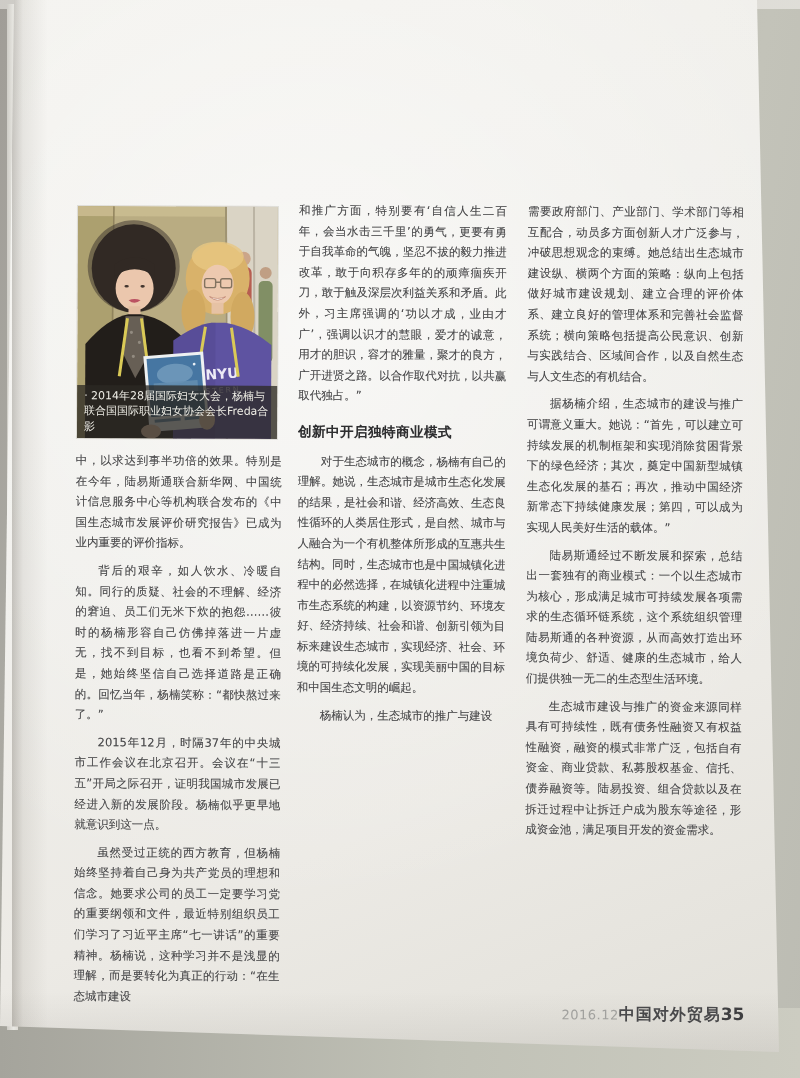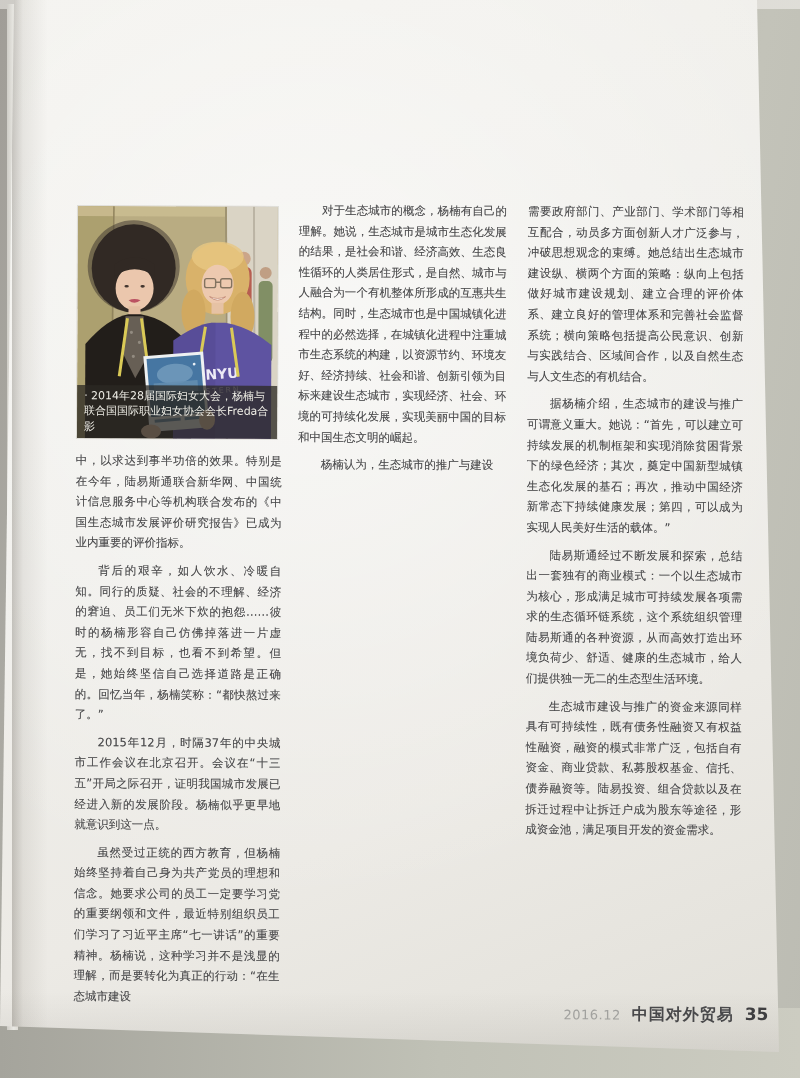--- a/index.html
+++ b/index.html
@@ -40,22 +40,22 @@
   .col{position:absolute;overflow:hidden;color:#4b4b4d;
     font-size:11.5px;line-height:20.6px;text-align:justify;
     text-shadow:0 0 .5px rgba(90,90,92,.45);}
   .col p{margin:0 0 7px;text-indent:2em;}
   .col p.noindent{text-indent:0;}
   .col h3{font-size:13.5px;font-weight:700;color:#2e2e30;margin:15px 0 9px;letter-spacing:.5px;}
   .col1{left:77px;top:450px;width:206px;height:574px;}
   .col2{left:299px;top:199px;width:208px;height:820px;}
   .col3{left:528px;top:199px;width:216px;height:820px;}
   
-  .footer{position:absolute;left:564px;top:1001px;width:208px;
-    display:flex;justify-content:flex-end;align-items:baseline;gap:11px;}
+  .footer{position:absolute;left:540px;top:1001px;width:208px;
+    display:flex;justify-content:flex-end;align-items:baseline;}
   .footer .issue{color:#a1a19e;font-size:13px;letter-spacing:.5px;}
   .footer .mag{color:#49494b;font-size:16px;font-weight:700;letter-spacing:1px;}
   .footer .num{color:#3f3f41;font-size:17px;font-weight:700;}
 </style>
 </head>
 <body>
 
 <div class="backdrop">
   <div class="top-sliver"></div>
   <div class="bottom-sheen"></div>
@@ -139,20 +139,22 @@
       </div>
 
       <div class="col col1">
         <p class="noindent">中，以求达到事半功倍的效果。特别是在今年，陆易斯通联合新华网、中国统计信息服务中心等机构联合发布的《中国生态城市发展评价研究报告》已成为业内重要的评价指标。</p>
         <p>背后的艰辛，如人饮水、冷暖自知。同行的质疑、社会的不理解、经济的窘迫、员工们无米下炊的抱怨……彼时的杨楠形容自己仿佛掉落进一片虚无，找不到目标，也看不到希望。但是，她始终坚信自己选择道路是正确的。回忆当年，杨楠笑称：“都快熬过来了。”</p>
         <p>2015年12月，时隔37年的中央城市工作会议在北京召开。会议在“十三五”开局之际召开，证明我国城市发展已经进入新的发展阶段。杨楠似乎更早地就意识到这一点。</p>
         <p>虽然受过正统的西方教育，但杨楠始终坚持着自己身为共产党员的理想和信念。她要求公司的员工一定要学习党的重要纲领和文件，最近特别组织员工们学习了习近平主席“七一讲话”的重要精神。杨楠说，这种学习并不是浅显的理解，而是要转化为真正的行动：“在生态城市建设</p>
       </div>
 
       <div class="col col2">
+        <p class="noindent">和推广方面，特别要有‘自信人生二百年，会当水击三千里’的勇气，更要有勇于自我革命的气魄，坚忍不拔的毅力推进改革，敢于向积存多年的的顽瘴痼疾开刀，敢于触及深层次利益关系和矛盾。此外，习主席强调的‘功以才成，业由才广’，强调以识才的慧眼，爱才的诚意，用才的胆识，容才的雅量，聚才的良方，广开进贤之路。以合作取代对抗，以共赢取代独占。”</p>
+        <h3>创新中开启独特商业模式</h3>
         <p>对于生态城市的概念，杨楠有自己的理解。她说，生态城市是城市生态化发展的结果，是社会和谐、经济高效、生态良性循环的人类居住形式，是自然、城市与人融合为一个有机整体所形成的互惠共生结构。同时，生态城市也是中国城镇化进程中的必然选择，在城镇化进程中注重城市生态系统的构建，以资源节约、环境友好、经济持续、社会和谐、创新引领为目标来建设生态城市，实现经济、社会、环境的可持续化发展，实现美丽中国的目标和中国生态文明的崛起。</p>
         <p>杨楠认为，生态城市的推广与建设</p>
       </div>
 
       <div class="col col3">
         <p class="noindent">需要政府部门、产业部门、学术部门等相互配合，动员多方面创新人才广泛参与，冲破思想观念的束缚。她总结出生态城市建设纵、横两个方面的策略：纵向上包括做好城市建设规划、建立合理的评价体系、建立良好的管理体系和完善社会监督系统；横向策略包括提高公民意识、创新与实践结合、区域间合作，以及自然生态与人文生态的有机结合。</p>
         <p>据杨楠介绍，生态城市的建设与推广可谓意义重大。她说：“首先，可以建立可持续发展的机制框架和实现消除贫困背景下的绿色经济；其次，奠定中国新型城镇生态化发展的基石；再次，推动中国经济新常态下持续健康发展；第四，可以成为实现人民美好生活的载体。”</p>
         <p>陆易斯通经过不断发展和探索，总结出一套独有的商业模式：一个以生态城市为核心，形成满足城市可持续发展各项需求的生态循环链系统，这个系统组织管理陆易斯通的各种资源，从而高效打造出环境负荷少、舒适、健康的生态城市，给人们提供独一无二的生态型生活环境。</p>
         <p>生态城市建设与推广的资金来源同样具有可持续性，既有债务性融资又有权益性融资，融资的模式非常广泛，包括自有资金、商业贷款、私募股权基金、信托、债券融资等。陆易投资、组合贷款以及在拆迁过程中让拆迁户成为股东等途径，形成资金池，满足项目开发的资金需求。</p>
       </div>

